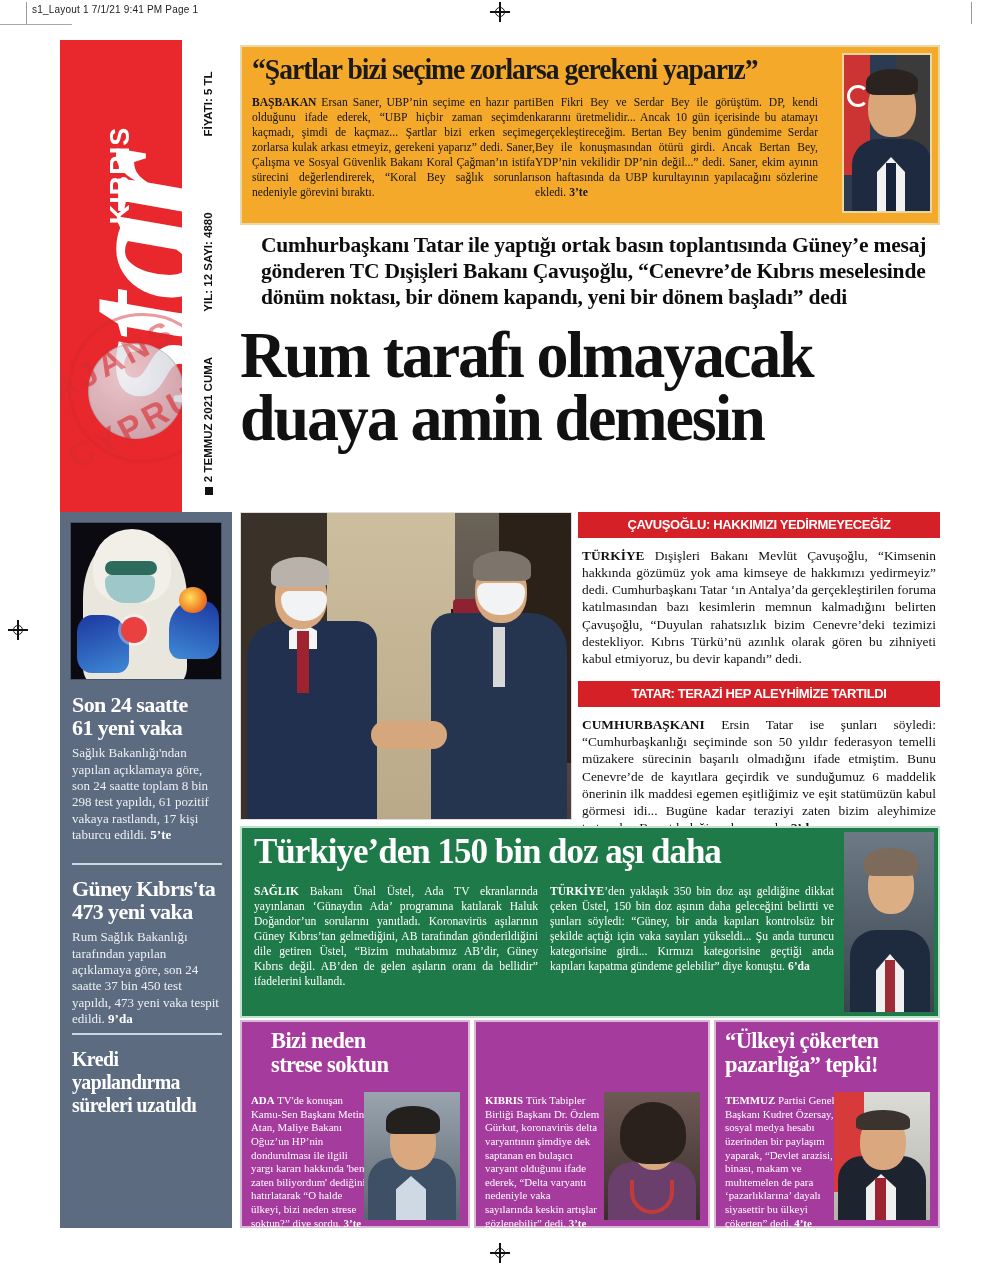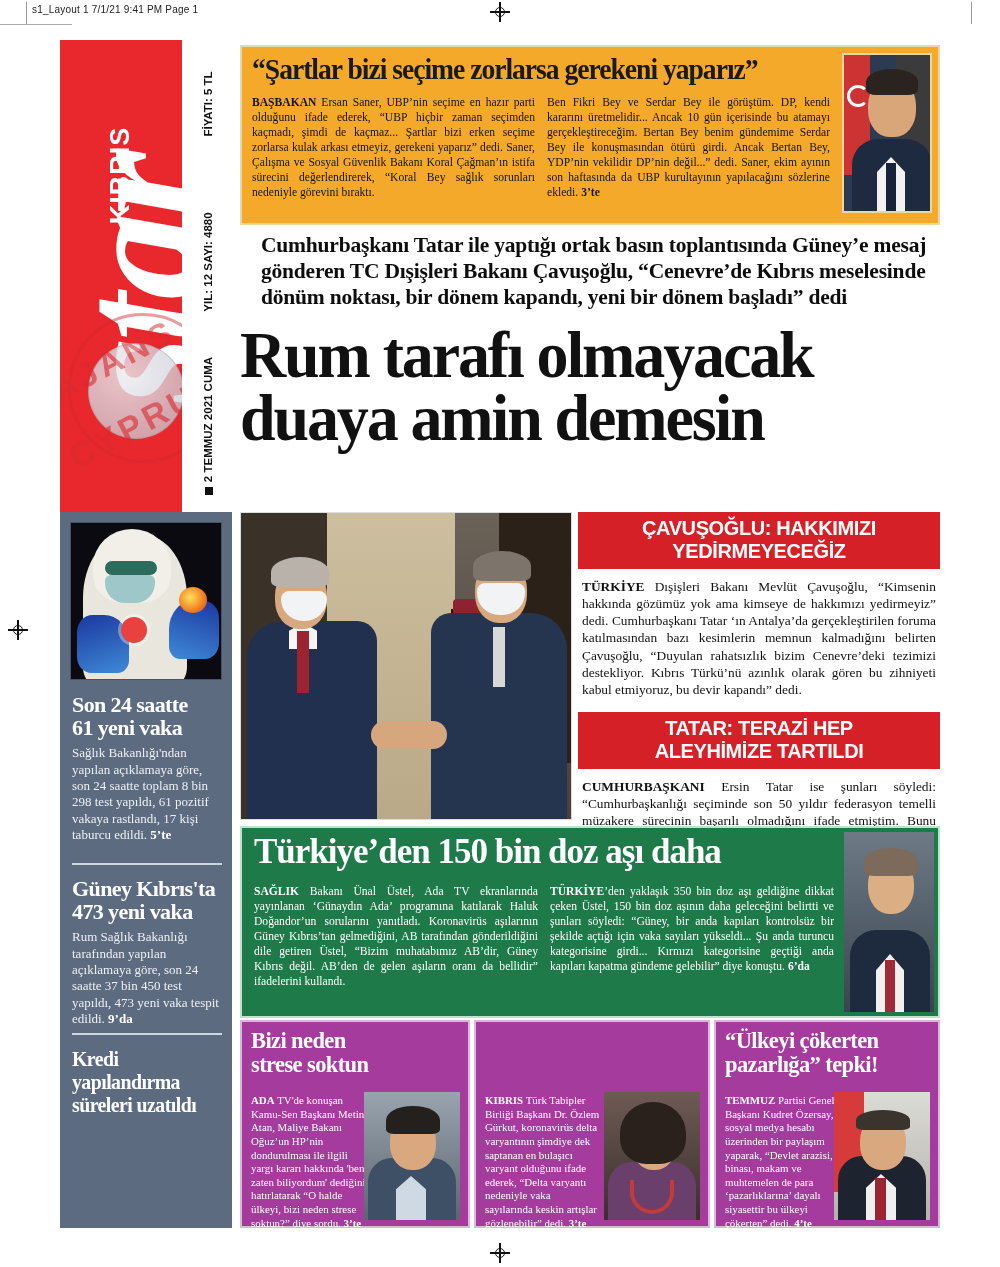--- a/index.html
+++ b/index.html
@@ -112,21 +112,21 @@
   }
   .ob-title {
     position:absolute; left:10px; top:6px; width:560px;
     font-family:"Liberation Serif", serif;
     font-weight:bold; font-size:30px; line-height:1.05;
     color:#1a1a1a; letter-spacing:-1.1px;
     transform: scaleX(.92); transform-origin:left top;
   }
   .ob-cols {
     position:absolute; left:10px; top:48px; width:578px;
-    display:flex; gap:12px;
+    display:flex; 
   }
   .ob-col {
     width:283px;
     font-family:"Liberation Serif", serif;
     font-size:11.6px; line-height:1.30; color:#141414;
     text-align:justify;
   }
   .ob-col b { font-weight:bold; }
   .ob-photo {
     position:absolute; right:6px; top:6px; width:90px; height:160px;
@@ -291,21 +291,21 @@
   .cp-hands {
     position:absolute; left:130px; top:208px; width:76px; height:28px;
     background:#d6a77d; border-radius:14px;
   }
 
   
   .rcol { position:absolute; left:518px; top:472px; width:362px; }
   .redbar {
     background:#d62027; color:#fff;
     font-family:"Liberation Sans", sans-serif;
-    font-weight:bold; font-size:20px; letter-spacing:-.4px;
+    font-weight:bold; font-size:13px; letter-spacing:-.4px;
     padding:5px 27px 6px; text-align:center;
   }
   .rtext {
     font-family:"Liberation Serif", serif;
     font-size:13.4px; line-height:1.28; color:#111;
     text-align:justify; padding:9px 4px 0 4px;
   }
   .rtext b { font-weight:bold; }
 
   
@@ -338,21 +338,21 @@
   .gb-photo .hair { position:absolute; left:20px; top:16px; width:54px; height:28px; background:#7c6a5a; border-radius:50% 50% 18% 18%; }
   .gb-photo .body { position:absolute; left:6px; bottom:0; width:80px; height:82px; background:#1e2b3e; border-radius:26px 26px 0 0; }
   .gb-photo .shirt{ position:absolute; left:32px; bottom:0; width:28px; height:58px; background:#f0f0f0; clip-path:polygon(50% 0,100% 28%,100% 100%,0 100%,0 28%);}
   .gb-photo .tie  { position:absolute; left:41px; bottom:0; width:10px; height:52px; background:#9e2b36; }
 
   
   .bbox {
     position:absolute; top:980px; width:230px; height:208px;
     background:#a63b9e; border:2px solid #d9b7d6;
   }
-  .bb1 { left:180px; }
+  .bb1 { left:180px;padding-left:20px; }
   .bb2 { left:414px; width:236px; }
   .bb3 { left:654px; width:226px; }
   .bb-title {
     font-family:"Liberation Serif", serif;
     font-weight:bold; font-size:22.5px; line-height:1.05;
     color:#fff; letter-spacing:-.6px;
     padding:7px 8px 0 9px;
   }
   .bb-body {
     position:absolute; left:9px; top:72px; width:116px;

